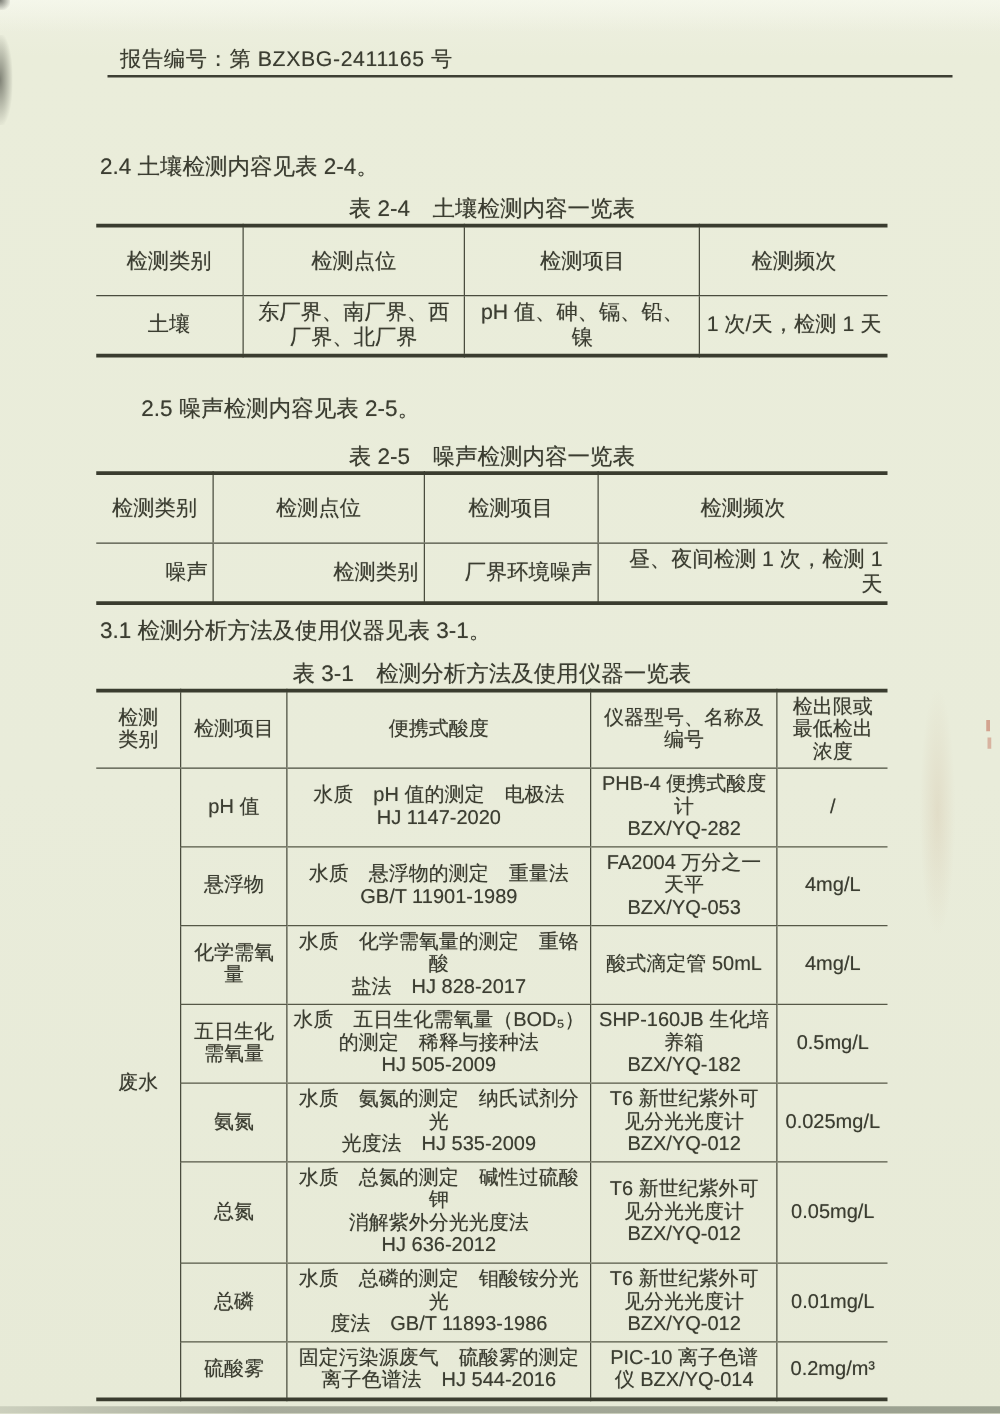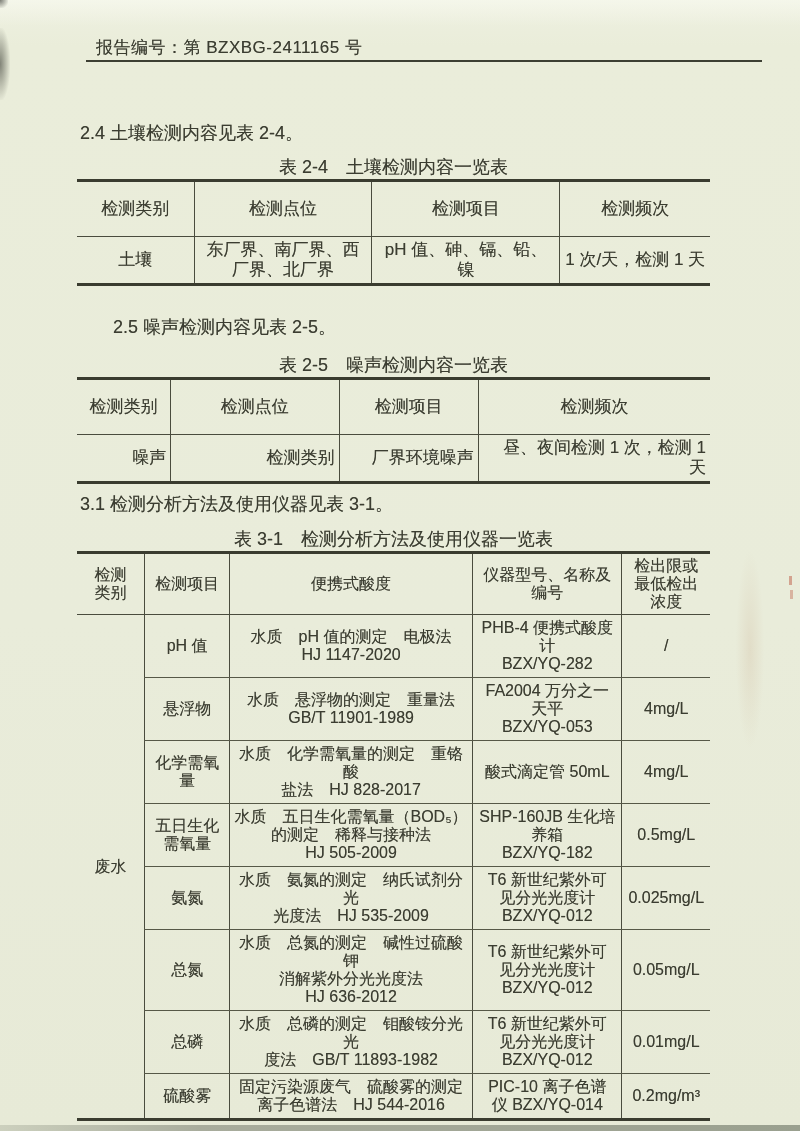--- a/index.html
+++ b/index.html
@@ -198,21 +198,21 @@
 消解紫外分光光度法
 HJ 636-2012</td>
         <td class="vl">T6 新世纪紫外可
 见分光光度计
 BZX/YQ-012</td>
         <td class="vl">0.05mg/L</td>
       </tr>
       <tr class="rline">
         <td class="vl">总磷</td>
         <td class="vl">水质　总磷的测定　钼酸铵分光光
-度法　GB/T 11893-1982</td>
+度法　GB/T 11893-1986</td>
         <td class="vl">T6 新世纪紫外可
 见分光光度计
 BZX/YQ-012</td>
         <td class="vl">0.01mg/L</td>
       </tr>
       <tr>
         <td class="vl">硫酸雾</td>
         <td class="vl">固定污染源废气　硫酸雾的测定
 离子色谱法　HJ 544-2016</td>
         <td class="vl">PIC-10 离子色谱

